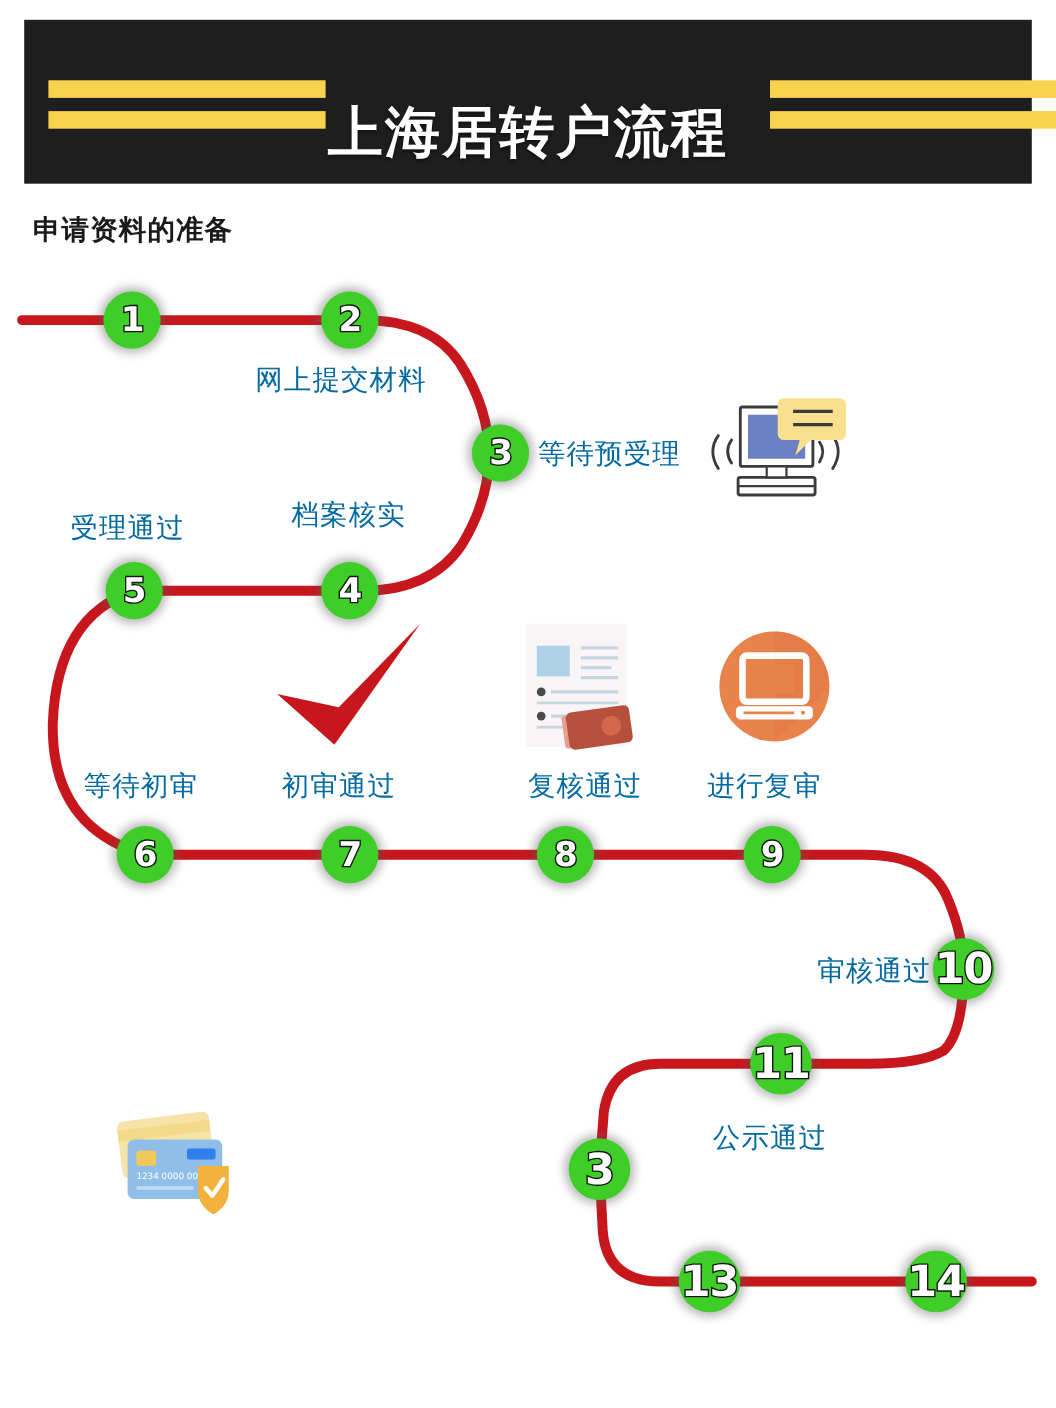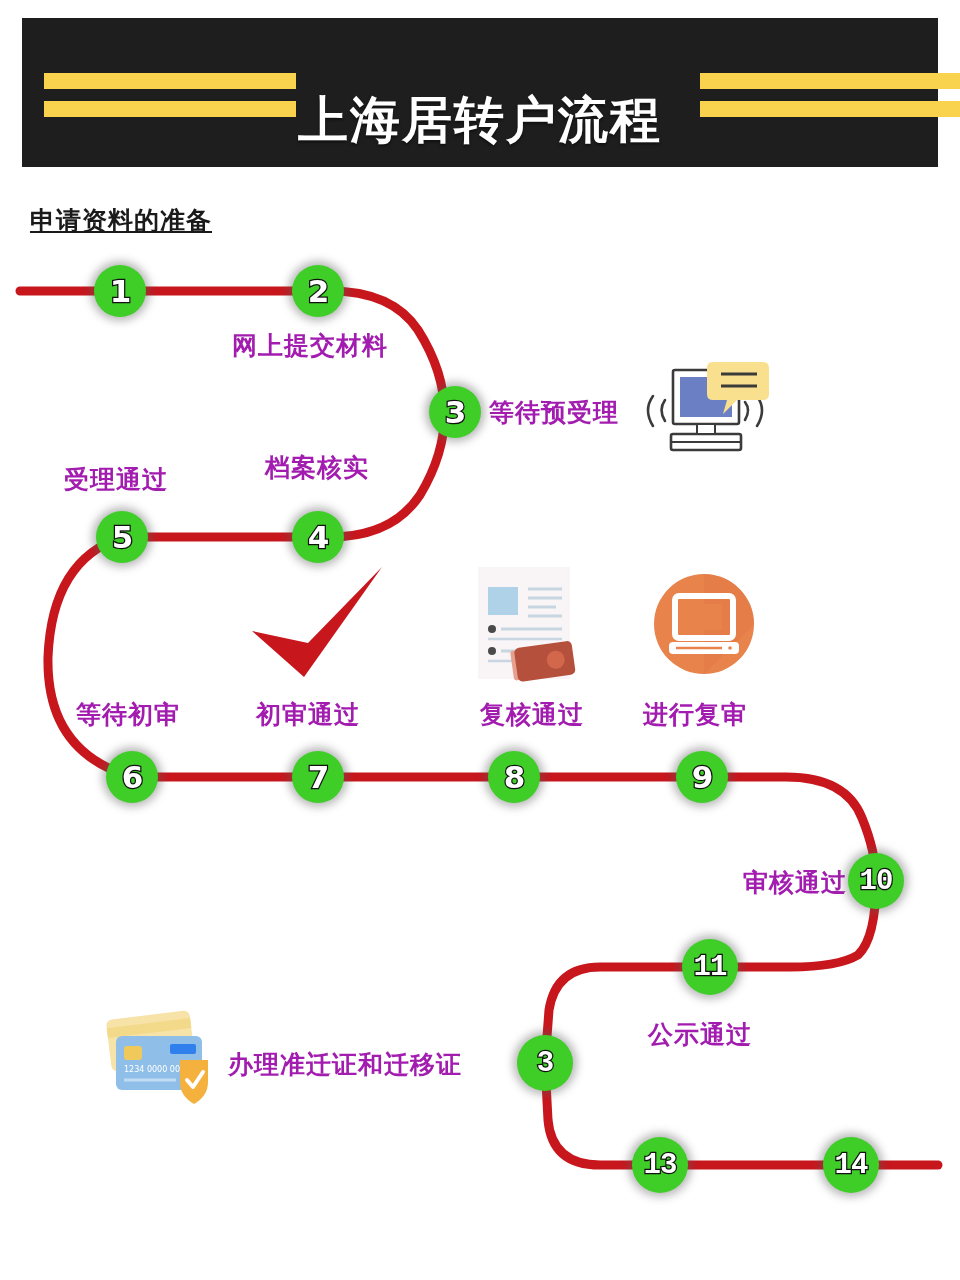--- a/index.html
+++ b/index.html
@@ -26,22 +26,22 @@
     position:absolute;left:0;top:0;width:916px;height:149px;
     display:flex;align-items:center;justify-content:center;
     color:#ffffff;font-size:50px;font-weight:bold;letter-spacing:2px;
     text-shadow:0 2px 3px rgba(0,0,0,.5);
     z-index:3;
     margin-top:28px;
   }
 
   
   .section-label{
-    position:absolute;left:30px;top:204px;
-    font-size:25px;font-weight:bold;color:#1a1a1a;letter-spacing:1px;text-decoration:underline;
+    position:absolute;left:30px;top:192px;
+    font-size:25px;font-weight:bold;color:#1a1a1a;letter-spacing:1px;
   }
 
   
   .path-svg{position:absolute;left:0;top:0;width:960px;height:1280px;}
 
   
   .node{
     position:absolute;width:52px;height:52px;border-radius:50%;
     background:#3FCE28;
     transform:translate(-50%,-50%);
@@ -50,25 +50,25 @@
     z-index:5;
   }
   .node span{
     font-size:31px;font-weight:bold;color:#ffffff;line-height:1;
     font-family:"DejaVu Sans","Liberation Sans",sans-serif;
     -webkit-text-stroke:2.5px #111;
     paint-order:stroke fill;
     letter-spacing:-1px;
   }
   .node.wide{width:56px;height:56px;}
-  .node.wide span{font-size:29px;font-family:Liberation Mono, monospace;}
+  .node.wide span{font-size:39px;}
 
   
   .lbl{
-    position:absolute;font-size:25px;font-weight:bold;color:#a21caf;
+    position:absolute;font-size:25px;font-weight:normal;color:#0369a1;
     letter-spacing:1px;white-space:nowrap;z-index:4;
   }
 
   
   .ico{position:absolute;z-index:4;}
 
   
   .check-wrap{position:absolute;left:248px;top:565px;width:140px;height:120px;z-index:4;}
 
   
@@ -145,38 +145,37 @@
     </div>
   <div class="node wide" style="left:876px;top:881px">
       <span>10</span>
     </div>
   <div class="node wide" style="left:710px;top:967px">
       <span>11</span>
     </div>
   <div class="node wide" style="left:545px;top:1063px">
       <span>3</span>
     </div>
-  <div class="node wide" style="left:660px;top:1165px">
+  <div class="node wide" style="left:645px;top:1165px">
       <span>13</span>
     </div>
   <div class="node wide" style="left:851px;top:1165px">
       <span>14</span>
     </div>
 
   <div class="lbl" style="left:232px;top:329px">网上提交材料</div>
   <div class="lbl" style="left:489px;top:396px">等待预受理</div>
   <div class="lbl" style="left:265px;top:451px">档案核实</div>
   <div class="lbl" style="left:64px;top:463px">受理通过</div>
   <div class="lbl" style="left:76px;top:698px">等待初审</div>
   <div class="lbl" style="left:256px;top:698px">初审通过</div>
   <div class="lbl" style="left:480px;top:698px">复核通过</div>
   <div class="lbl" style="left:643px;top:698px">进行复审</div>
   <div class="lbl" style="left:743px;top:866px">审核通过</div>
   <div class="lbl" style="left:648px;top:1018px">公示通过</div>
-  <div class="lbl" style="left:228px;top:1048px">办理准迁证和迁移证</div>
 
   <div class="ico" style="left:635px;top:358px;width:140px;height:102px">
     <svg viewBox="0 0 140 102" width="140" height="102">
 
       <path d="M18,38 Q8,52 18,68" fill="none" stroke="#3b3b3b" stroke-width="2.6" stroke-linecap="round"></path>
       <path d="M30,42 Q23,52 30,63" fill="none" stroke="#3b3b3b" stroke-width="2.6" stroke-linecap="round"></path>
 
       <path d="M122,38 Q132,52 122,68" fill="none" stroke="#3b3b3b" stroke-width="2.6" stroke-linecap="round"></path>
       <path d="M110,44 Q116,52 110,62" fill="none" stroke="#3b3b3b" stroke-width="2.6" stroke-linecap="round"></path>
 

